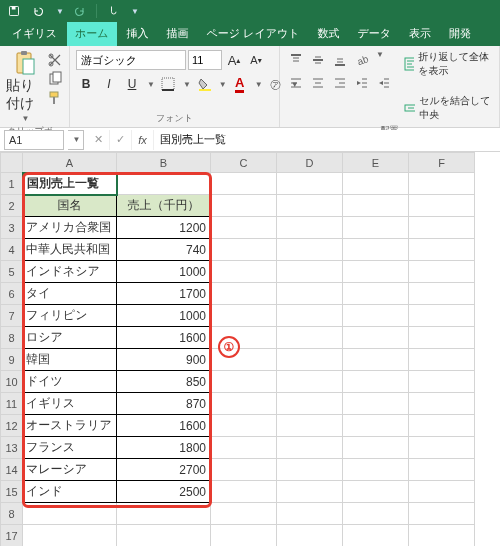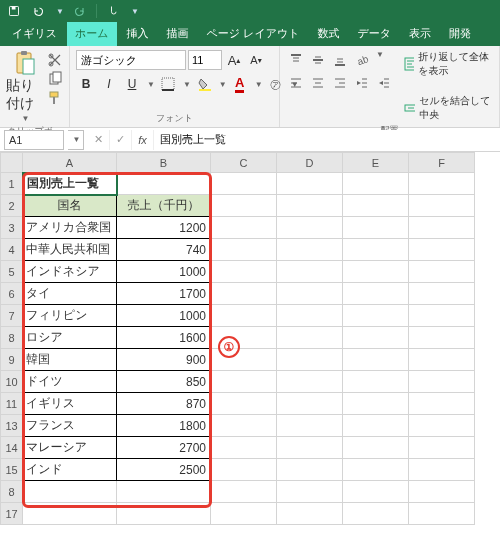--- a/index.html
+++ b/index.html
@@ -416,20 +416,29 @@
         <tr>
           <td class="rowhdr">11</td>
           <td class="data country">イギリス</td>
           <td class="data value">870</td>
           <td class="data"></td>
           <td class="data"></td>
           <td class="data"></td>
           <td class="data"></td>
         </tr>
         <tr>
+          <td class="rowhdr">12</td>
+          <td class="data country">オーストラリア</td>
+          <td class="data value">1600</td>
+          <td class="data"></td>
+          <td class="data"></td>
+          <td class="data"></td>
+          <td class="data"></td>
+        </tr>
+        <tr>
           <td class="rowhdr">13</td>
           <td class="data country">フランス</td>
           <td class="data value">1800</td>
           <td class="data"></td>
           <td class="data"></td>
           <td class="data"></td>
           <td class="data"></td>
         </tr>
         <tr>
           <td class="rowhdr">14</td>

